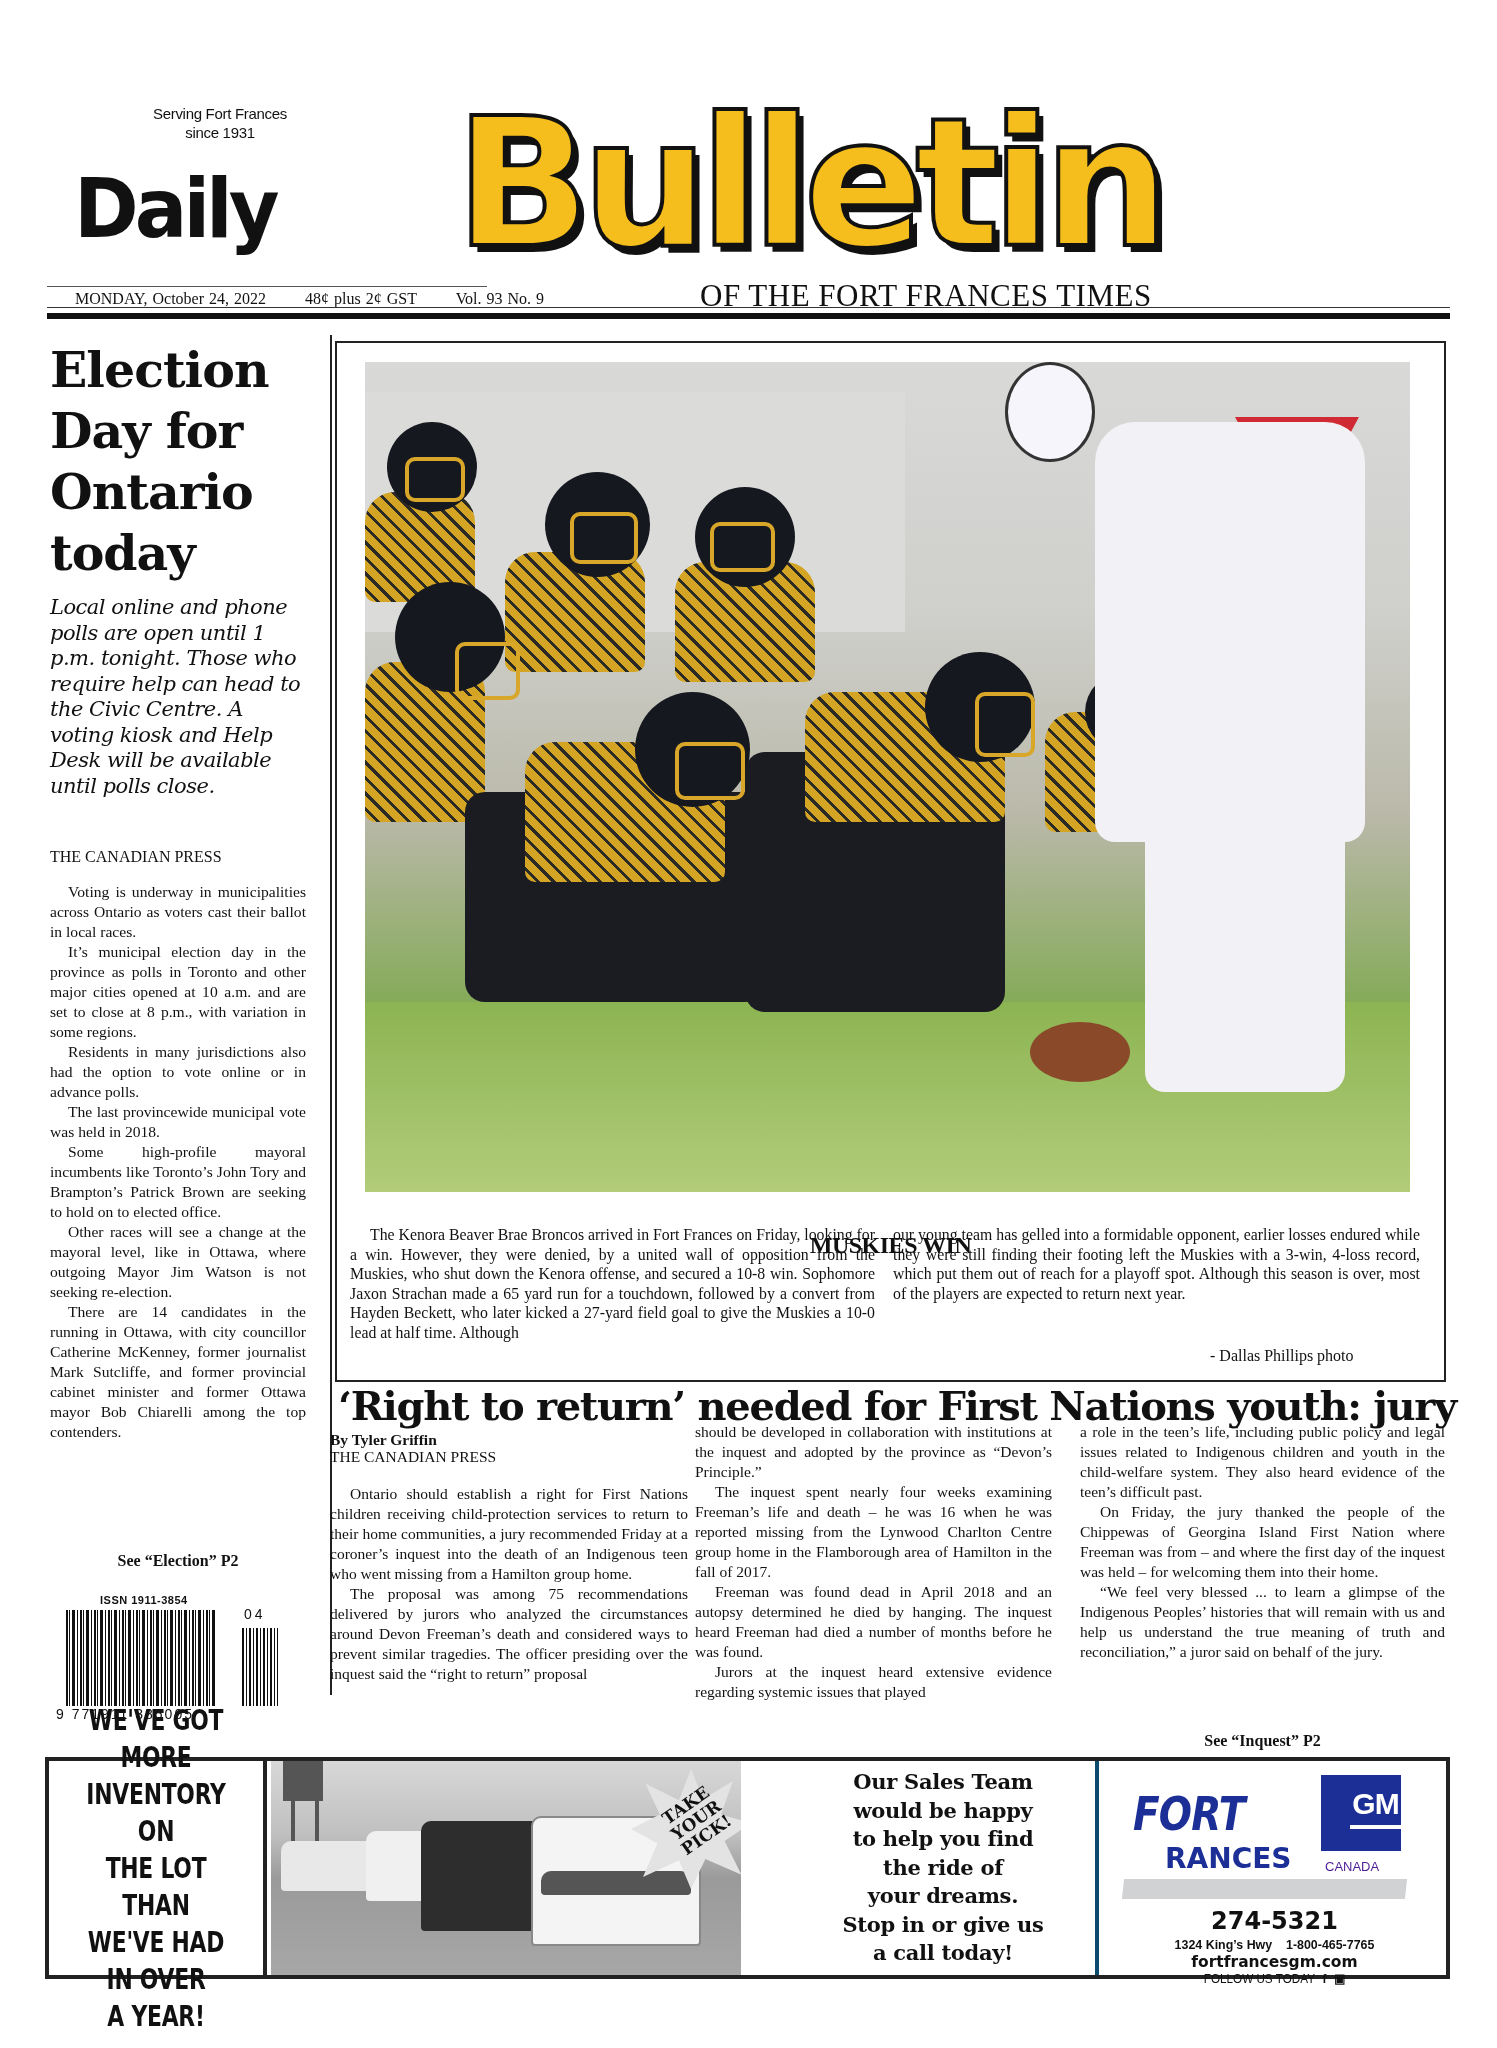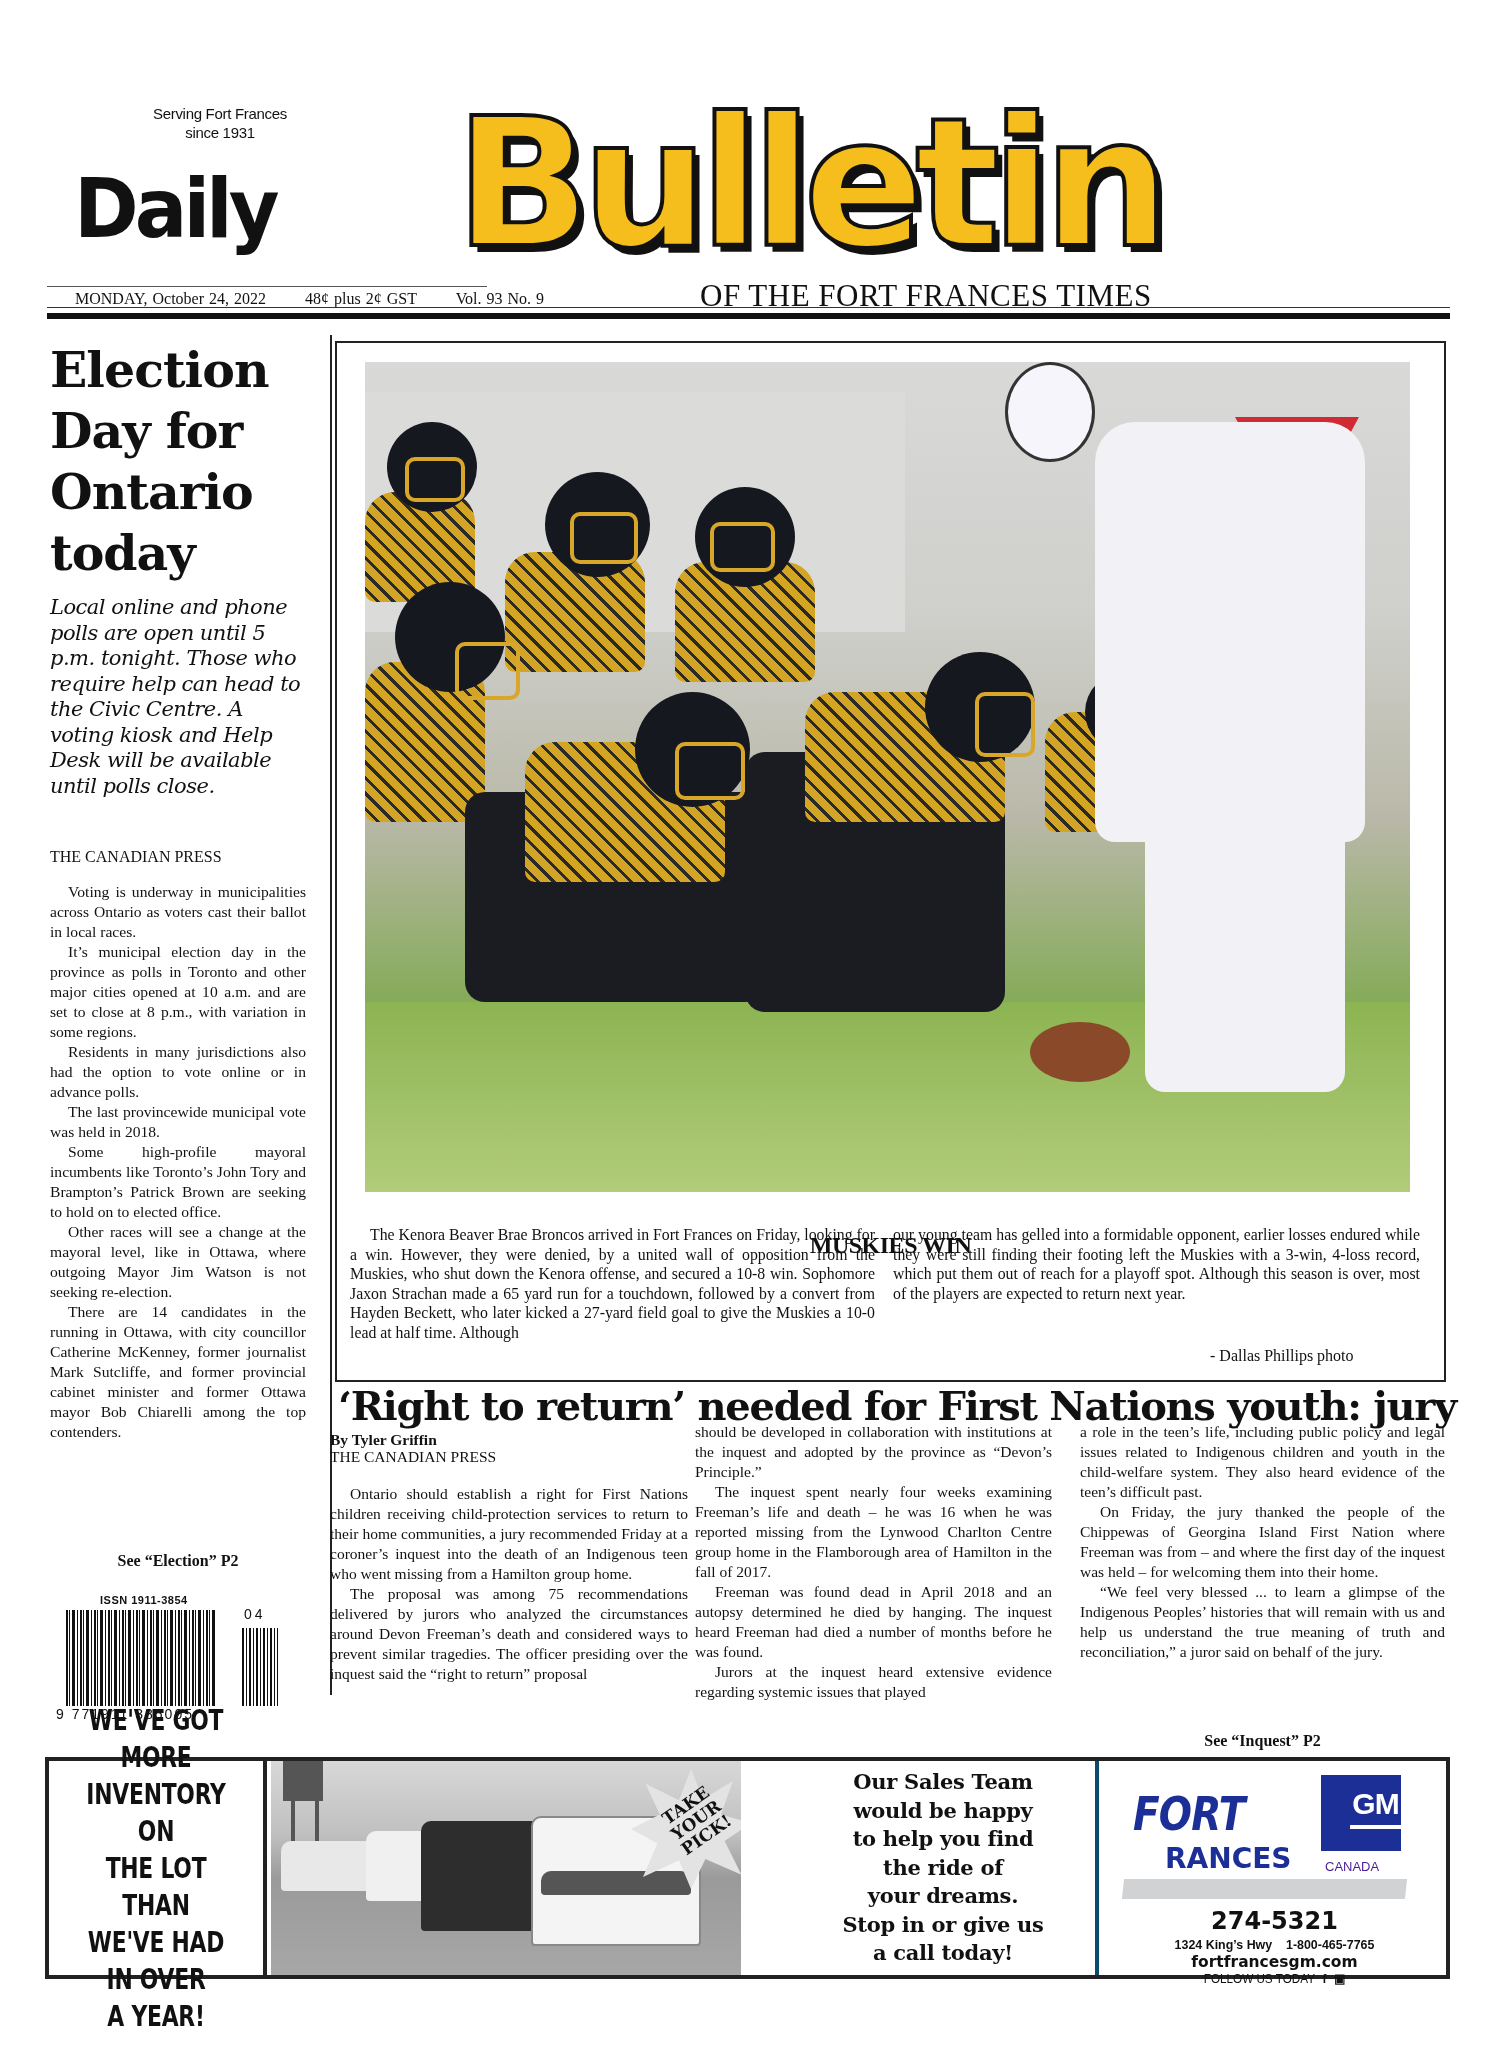--- a/index.html
+++ b/index.html
@@ -119,21 +119,21 @@
 <div class="dateline">
   <span>MONDAY, October 24, 2022</span>
   <span>48¢ plus 2¢ GST</span>
   <span>Vol. 93 No. 9</span>
 </div>
 <div class="of-times">OF THE FORT FRANCES TIMES</div>
 <div class="rule-under"></div>
 <div class="rule-thick"></div>
 
 <h1 class="el-headline">Election Day for Ontario today</h1>
-<div class="el-deck">Local online and phone polls are open until 5 p.m. tonight. Those who require help can head to the Civic Centre. A voting kiosk and Help Desk will be available until polls close.</div>
+<div class="el-deck">Local online and phone polls are open until 1 p.m. tonight. Those who require help can head to the Civic Centre. A voting kiosk and Help Desk will be available until polls close.</div>
 <div class="el-source">THE CANADIAN PRESS</div>
 <div class="el-body">
   <p>Voting is underway in municipalities across Ontario as voters cast their ballot in local races.</p>
   <p>It’s municipal election day in the province as polls in Toronto and other major cities opened at 10 a.m. and are set to close at 8 p.m., with variation in some regions.</p>
   <p>Residents in many jurisdictions also had the option to vote online or in advance polls.</p>
   <p>The last provincewide municipal vote was held in 2018.</p>
   <p>Some high-profile mayoral incumbents like Toronto’s John Tory and Brampton’s Patrick Brown are seeking to hold on to elected office.</p>
   <p>Other races will see a change at the mayoral level, like in Ottawa, where outgoing Mayor Jim Watson is not seeking re-election.</p>
   <p>There are 14 candidates in the running in Ottawa, with city councillor Catherine McKenney, former journalist Mark Sutcliffe, and former provincial cabinet minister and former Ottawa mayor Bob Chiarelli among the top contenders.</p>
 </div>

